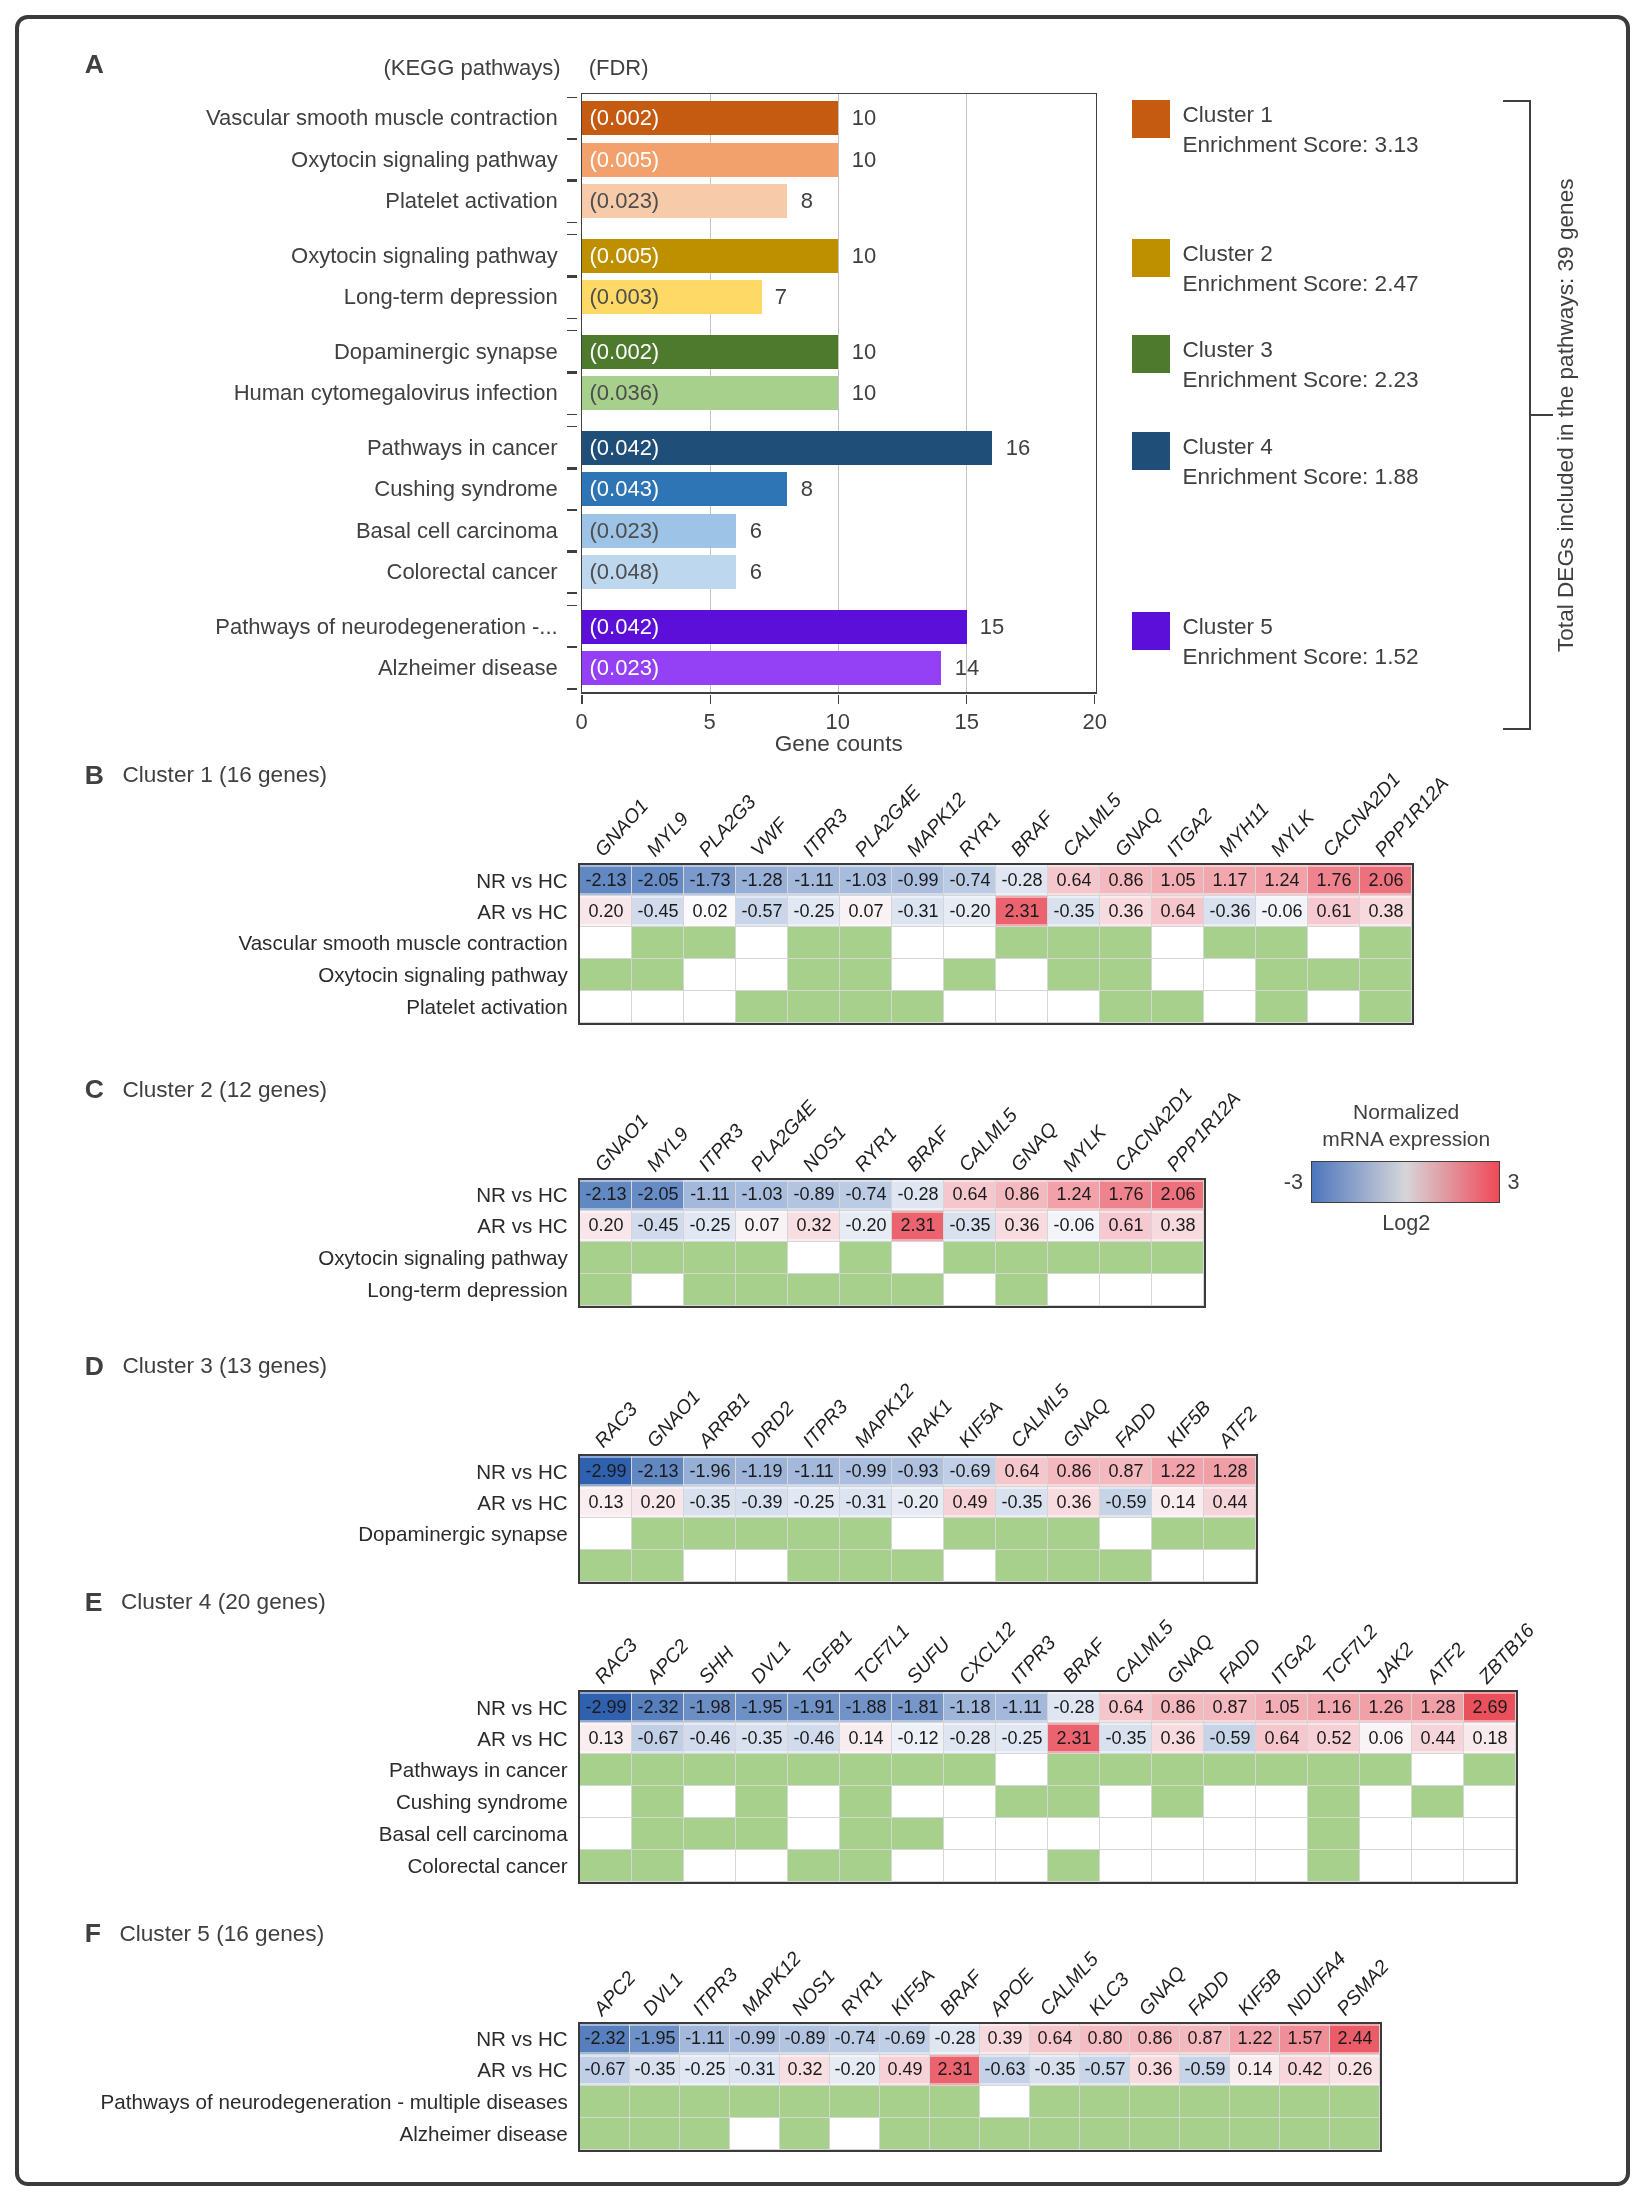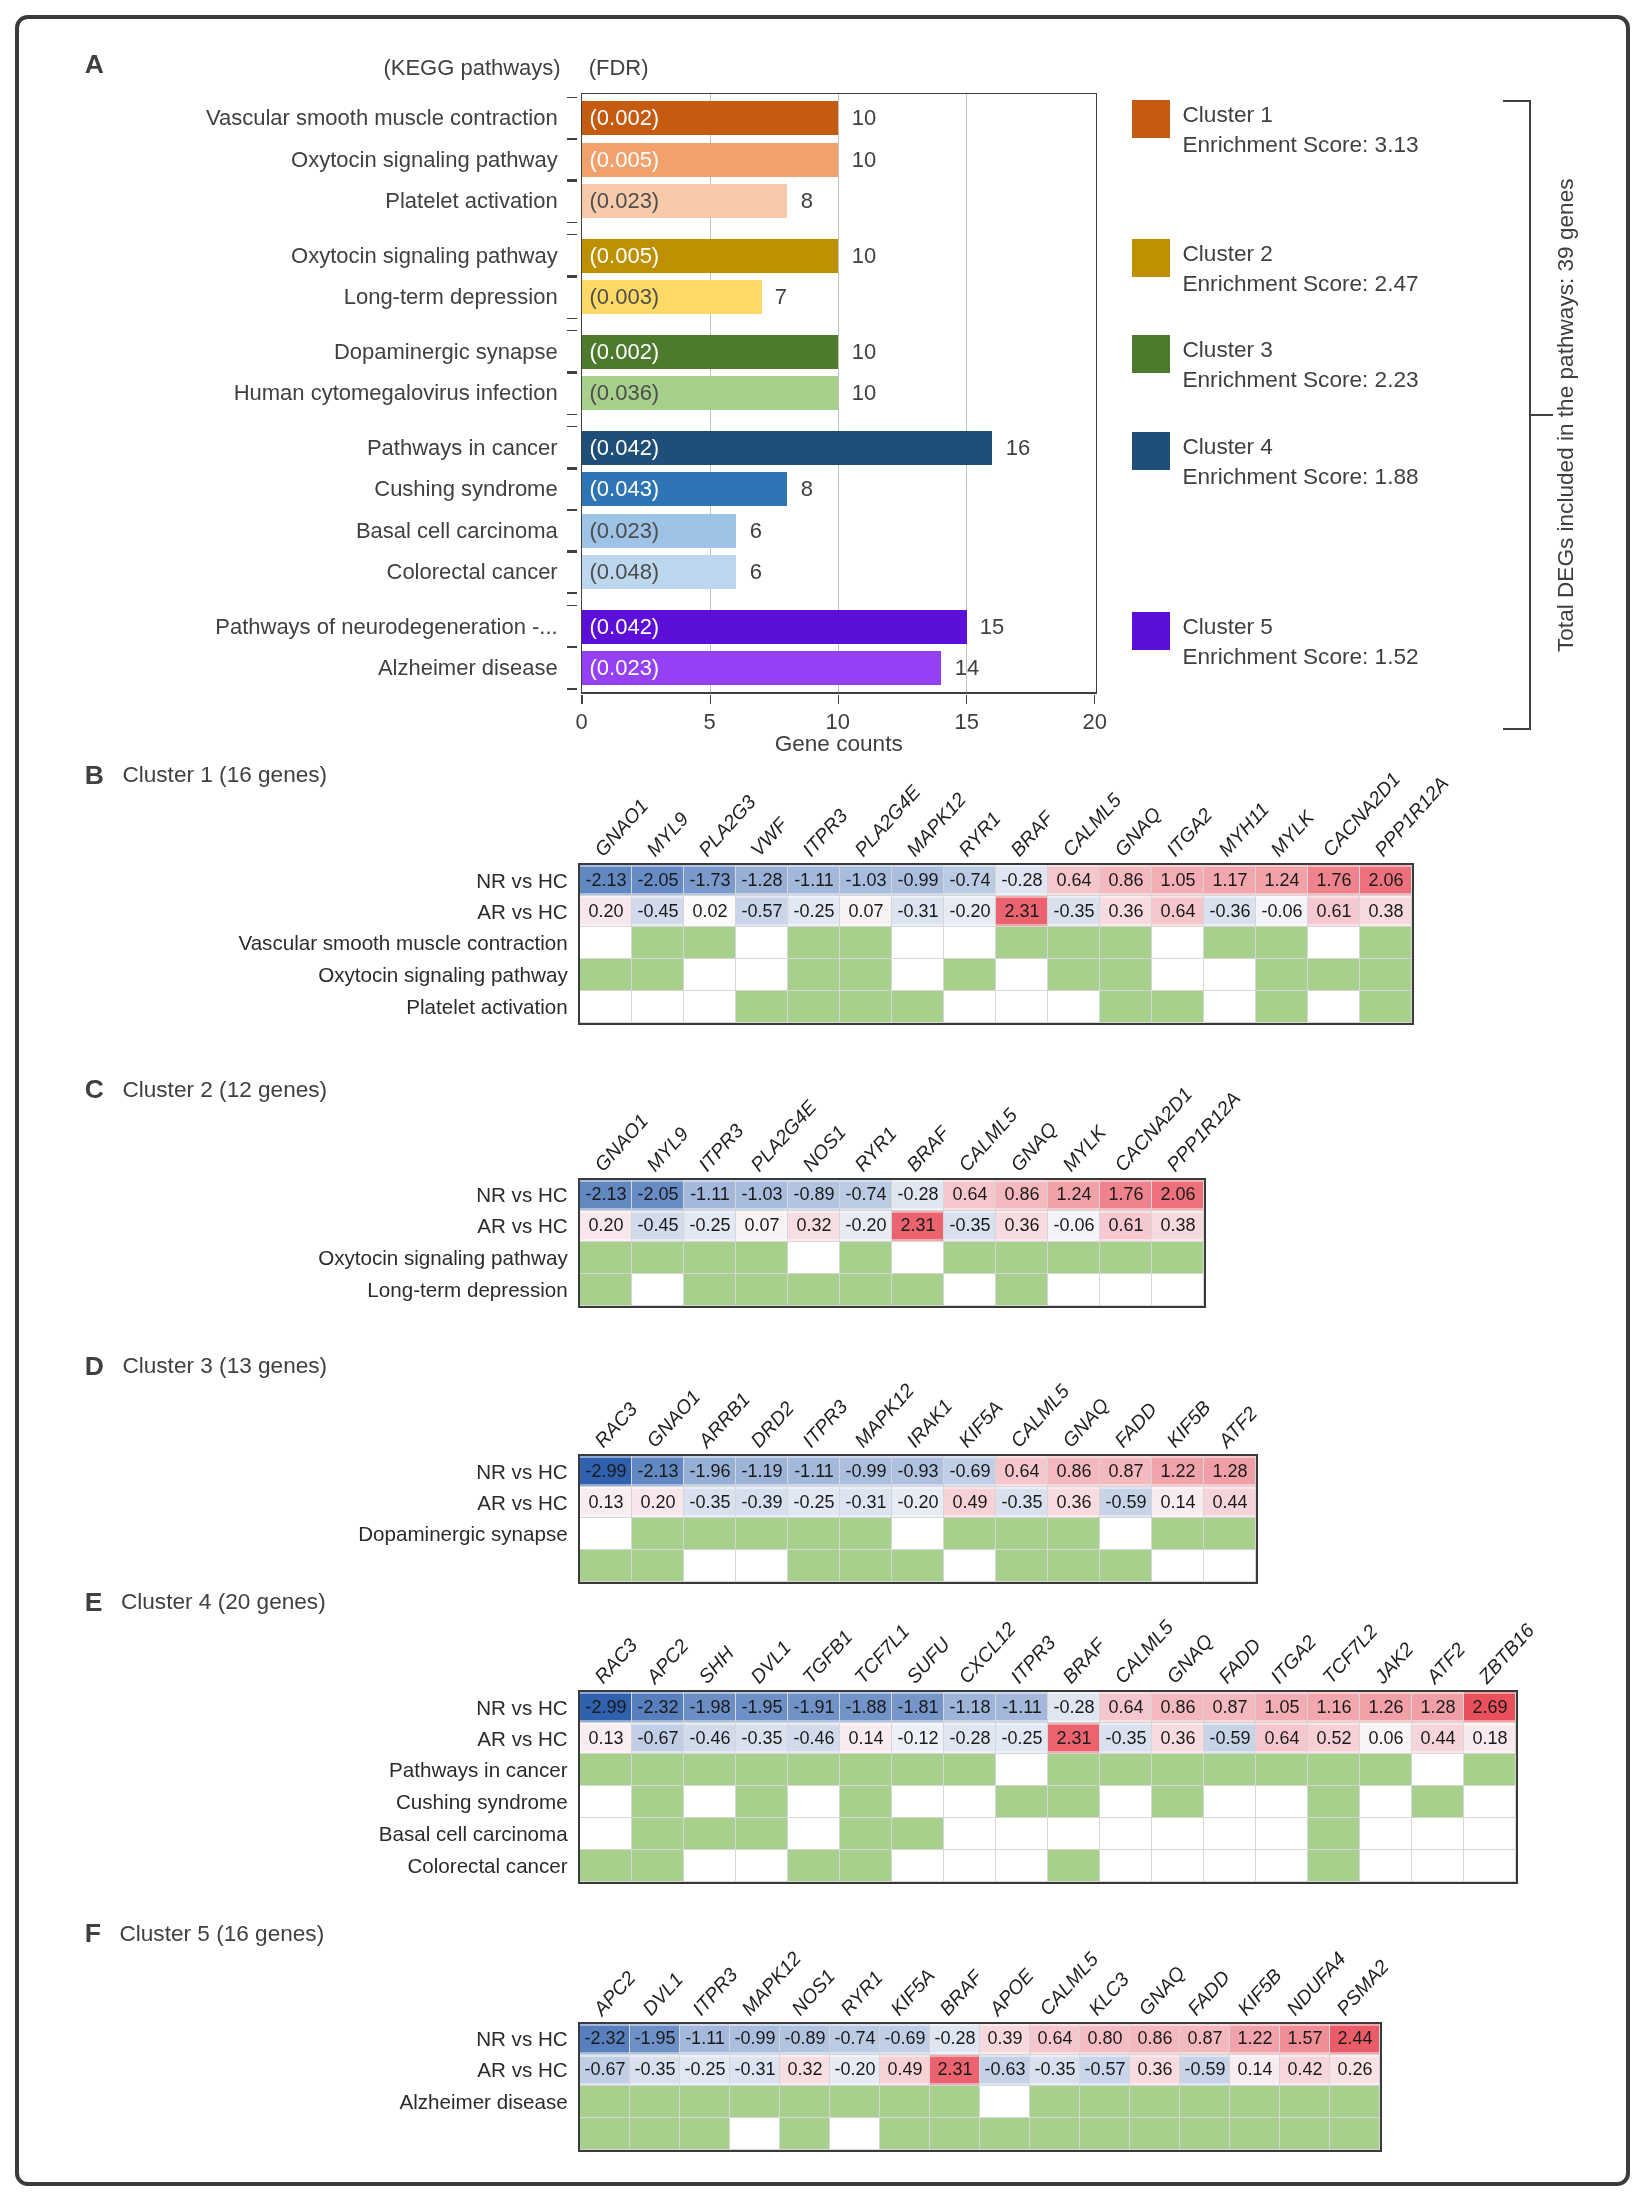--- a/index.html
+++ b/index.html
@@ -708,20 +708,21 @@
         <span class="gene" style="left: 570px;">GNAQ</span>
         <span class="gene" style="left: 619px;">FADD</span>
         <span class="gene" style="left: 669px;">KIF5B</span>
         <span class="gene" style="left: 718px;">NDUFA4</span>
         <span class="gene" style="left: 768px;">PSMA2</span>
       </div>
       <div class="hm-body">
         <div class="hm-labels">
           <div class="hm-rowlabel" style="height: 31px;">NR vs HC</div>
           <div class="hm-rowlabel" style="height: 31px;">AR vs HC</div>
+          <div class="hm-rowlabel" style="height: 32px;">Pathways of neurodegeneration - multiple diseases</div>
           <div class="hm-rowlabel" style="height: 32px;">Alzheimer disease</div>
         </div>
         <div class="hm-grid">
           <div class="cellrow" style="height: 31px;">
             <div class="cell value" style="width: 50px; background: rgb(87, 127, 189);">-2.32</div>
             <div class="cell value" style="width: 50px; background: rgb(109, 144, 198);">-1.95</div>
             <div class="cell value" style="width: 50px; background: rgb(163, 184, 218);">-1.11</div>
             <div class="cell value" style="width: 50px; background: rgb(171, 190, 222);">-0.99</div>
             <div class="cell value" style="width: 50px; background: rgb(178, 196, 224);">-0.89</div>
             <div class="cell value" style="width: 50px; background: rgb(188, 203, 228);">-0.74</div>
@@ -787,15 +788,27 @@
             <div class="cell" style="width: 50px; background: rgb(168, 208, 141);"></div>
             <div class="cell" style="width: 50px; background: rgb(168, 208, 141);"></div>
             <div class="cell" style="width: 50px; background: rgb(168, 208, 141);"></div>
             <div class="cell" style="width: 50px; background: rgb(168, 208, 141);"></div>
             <div class="cell" style="width: 50px; background: rgb(168, 208, 141);"></div>
           </div>
         </div>
       </div>
     </section>
 
+  <div class="colorbar">
+    <div class="cb-title">
+      <span>Normalized</span><br>
+      <span>mRNA expression</span>
+    </div>
+    <div class="cb-row">
+      <span class="cb-min">-3</span>
+      <div class="cb-gradient"></div>
+      <span class="cb-max">3</span>
+    </div>
+    <div class="cb-footer">Log2</div>
+  </div>
 
 </div>
 
 
 </body></html>

